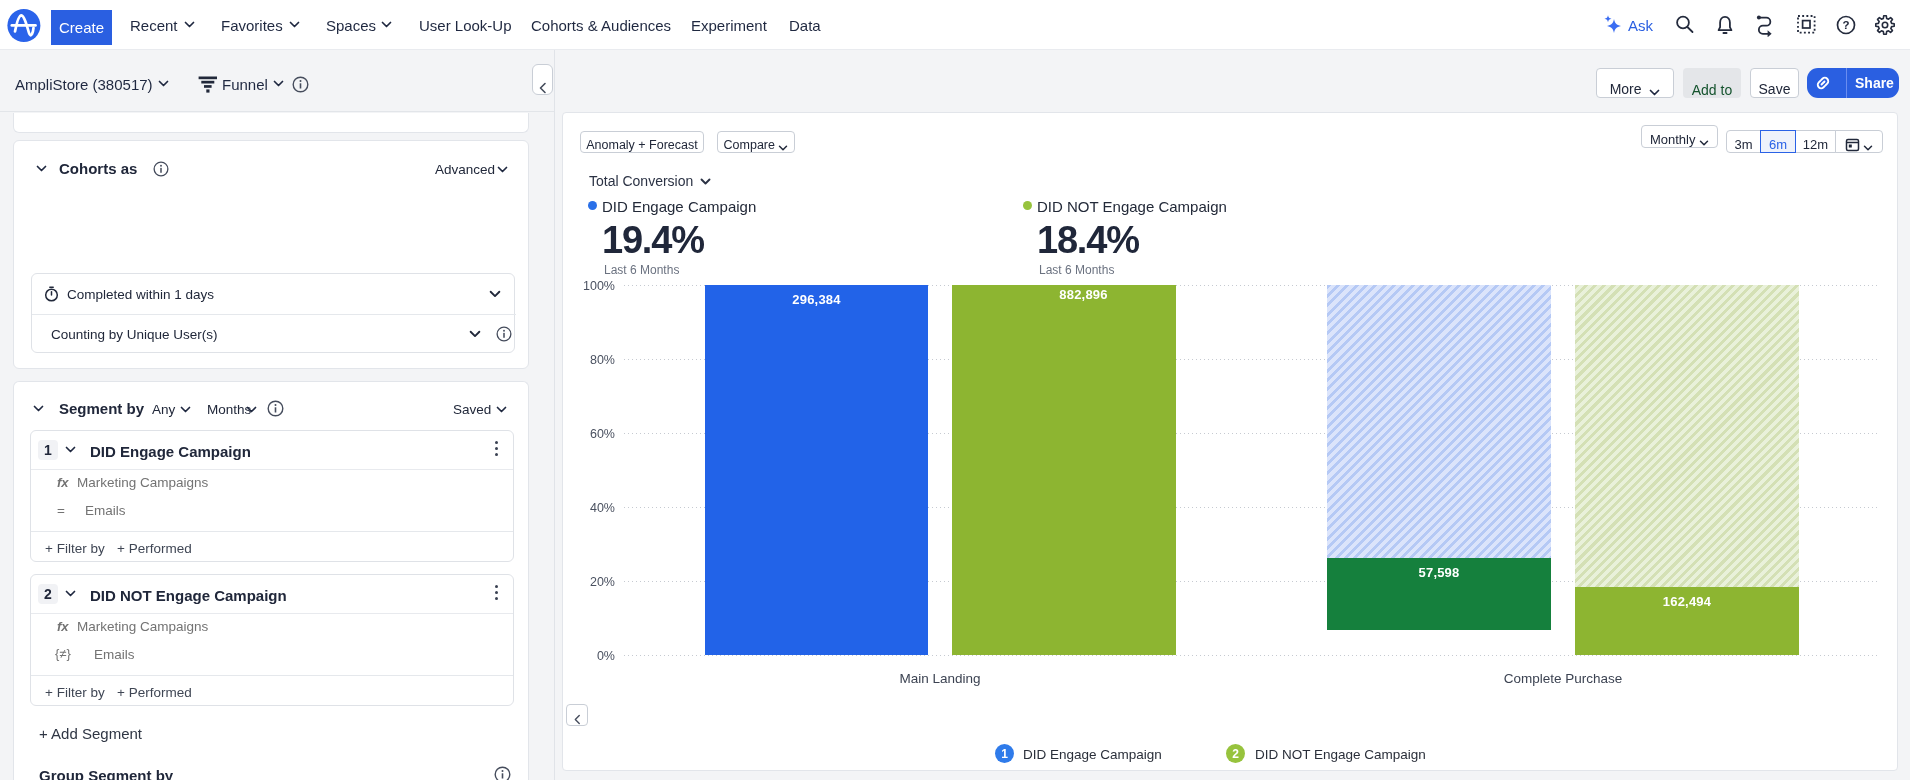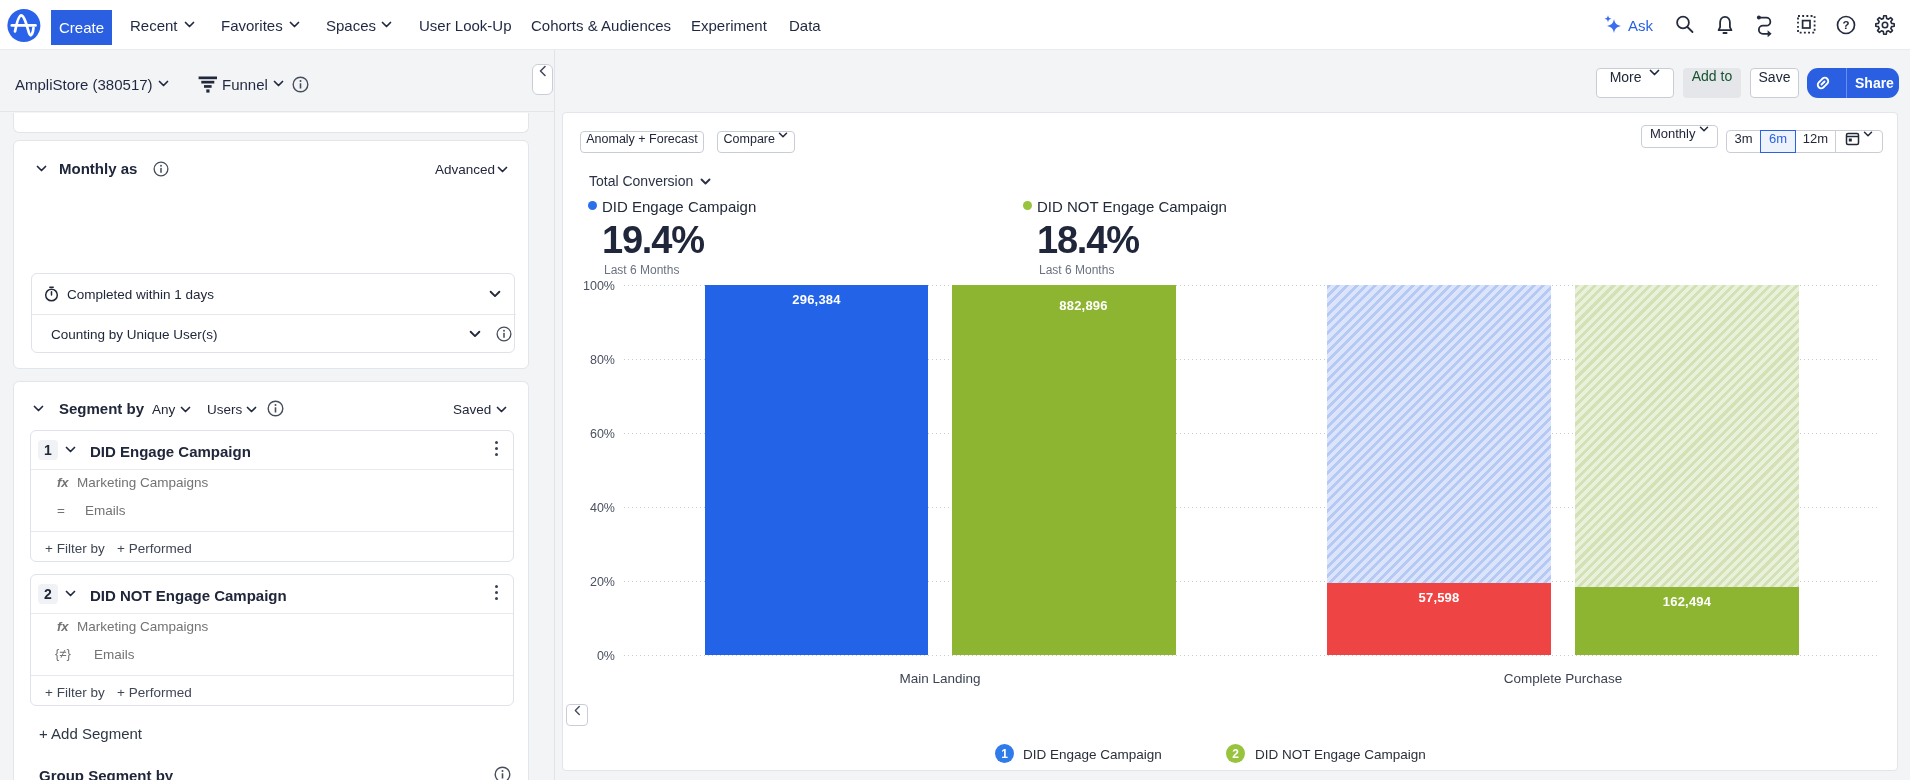--- a/index.html
+++ b/index.html
@@ -5,21 +5,21 @@
 * { margin:0; padding:0; box-sizing:border-box; }
 html,body { width:1910px; height:780px; overflow:hidden; }
 body { font-family:"Liberation Sans", sans-serif; background:#f3f4f6; position:relative; color:#1f2840; }
 .abs { position:absolute; }
 .topbar { position:absolute; left:0; top:0; width:1910px; height:50px; background:#fff; border-bottom:1px solid #e9ebef; }
 .navitem { position:absolute; top:17px; font-size:15px; color:#1f2840; white-space:nowrap; }
 .btn-blue { background:#2a5fe1; color:#fff; border-radius:11px; }
 .lh-border { position:absolute; left:0; top:111px; width:554px; height:1px; background:#e2e5e9; }
 .vdiv { position:absolute; left:554px; top:50px; width:1px; height:730px; background:#e0e3e8; }
 .card { position:absolute; background:#fff; border:1px solid #e2e5ea; border-radius:6px; }
-.hbtn { position:absolute; background:#fff; border:1px solid #c9ced6; border-radius:4px; font-size:14px; color:#21283a; display:flex; align-items:flex-start; justify-content:center; }
+.hbtn { position:absolute; background:#fff; border:1px solid #c9ced6; border-radius:4px; font-size:14px; color:#21283a; display:flex; align-items:flex-end; justify-content:center; }
 .cellgrid { position:absolute; left:30px; top:190px; width:484px; height:72px; }
 .cell { position:absolute; width:162px; height:36px; border:1px solid #dfe2e7; background:#fff; font-size:14.5px; color:#434b5c; display:flex; align-items:center; justify-content:center; }
 .cell.sel { background:#e4ecfb; border:1px solid #2c55cf; color:#2355dd; font-weight:700; z-index:2; }
 .segbox { position:absolute; left:29px; width:484px; height:132px; border:1px solid #dfe2e7; border-radius:6px; background:#fff; }
 .badge { position:absolute; left:7px; top:9px; width:20px; height:20px; background:#f1f2f5; border-radius:4px; font-size:14px; font-weight:700; color:#20273a; display:flex; align-items:center; justify-content:center; }
 .kebab { position:absolute; right:14px; top:10px; width:4px; }
 .dot3 { width:3px; height:3px; border-radius:50%; background:#3a4152; margin:0 0 3px 0; }
 .gridline { position:absolute; left:624px; width:1253px; height:1px; background:repeating-linear-gradient(90deg,#c6cad1 0 1px,transparent 1px 4px); }
 .ylab { position:absolute; width:50px; text-align:right; font-size:12.5px; color:#4a5160; }
 .bar { position:absolute; }
@@ -135,21 +135,21 @@
 
 <div class="lh-border"></div>
 <div class="vdiv"></div>
 
 <div class="abs" style="left:13px; top:113px; width:516px; height:20px; background:#fff; border:1px solid #e2e5ea; border-top:none; border-radius:0 0 6px 6px;"></div>
 
 <div class="card" style="left:13px; top:140px; width:516px; height:229px;">
   <svg class="abs" style="left:22px; top:24px;" width="11" height="8" viewBox="0 0 11 8">
       <path d="M1.5 1.5 L5.5 5.5 L9.5 1.5" stroke="#1f2840" stroke-width="1.7" fill="none" stroke-linecap="round" stroke-linejoin="round"></path>
     </svg>
-  <span class="abs" style="left:45px; top:19px; font-size:15px; font-weight:700; color:#20273a;">Monthly as</span>
+  <span class="abs" style="left:45px; top:19px; font-size:15px; font-weight:700; color:#20273a;">Cohorts as</span>
   <svg class="abs" style="left:139px; top:20px;" width="16" height="16" viewBox="0 0 17 17" fill="none">
     <circle cx="8.5" cy="8.5" r="7.3" stroke="#454c5c" stroke-width="1.4"></circle>
     <circle cx="8.5" cy="5.1" r="1" fill="#454c5c"></circle>
     <rect x="7.7" y="7.3" width="1.6" height="5.2" fill="#454c5c"></rect>
   </svg>
   <span class="abs" style="left:421px; top:21px; font-size:13.5px; color:#21283a;">Advanced</span>
   <svg class="abs" style="left:483px; top:25px;" width="11" height="8" viewBox="0 0 11 8">
       <path d="M1.5 1.5 L5.5 5.5 L9.5 1.5" stroke="#1f2840" stroke-width="1.7" fill="none" stroke-linecap="round" stroke-linejoin="round"></path>
     </svg>
 
@@ -179,21 +179,21 @@
 
 <div class="card" style="left:13px; top:381px; width:516px; height:420px; border-bottom:none;">
   <svg class="abs" style="left:19px; top:23px;" width="11" height="8" viewBox="0 0 11 8">
       <path d="M1.5 1.5 L5.5 5.5 L9.5 1.5" stroke="#1f2840" stroke-width="1.7" fill="none" stroke-linecap="round" stroke-linejoin="round"></path>
     </svg>
   <span class="abs" style="left:45px; top:18px; font-size:15px; font-weight:700; color:#20273a;">Segment by</span>
   <span class="abs" style="left:138px; top:20px; font-size:13.5px; color:#21283a;">Any</span>
   <svg class="abs" style="left:166px; top:24px;" width="11" height="8" viewBox="0 0 11 8">
       <path d="M1.5 1.5 L5.5 5.5 L9.5 1.5" stroke="#1f2840" stroke-width="1.7" fill="none" stroke-linecap="round" stroke-linejoin="round"></path>
     </svg>
-  <span class="abs" style="left:193px; top:20px; font-size:13.5px; color:#21283a;">Users</span>
+  <span class="abs" style="left:193px; top:20px; font-size:13.5px; color:#21283a;">Months</span>
   <svg class="abs" style="left:232px; top:24px;" width="11" height="8" viewBox="0 0 11 8">
       <path d="M1.5 1.5 L5.5 5.5 L9.5 1.5" stroke="#1f2840" stroke-width="1.7" fill="none" stroke-linecap="round" stroke-linejoin="round"></path>
     </svg>
   <svg class="abs" style="left:253px; top:18px;" width="17" height="17" viewBox="0 0 17 17" fill="none">
     <circle cx="8.5" cy="8.5" r="7.3" stroke="#454c5c" stroke-width="1.4"></circle>
     <circle cx="8.5" cy="5.1" r="1" fill="#454c5c"></circle>
     <rect x="7.7" y="7.3" width="1.6" height="5.2" fill="#454c5c"></rect>
   </svg>
   <span class="abs" style="left:439px; top:20px; font-size:13.5px; color:#21283a;">Saved</span>
   <svg class="abs" style="left:482px; top:24px;" width="11" height="8" viewBox="0 0 11 8">
@@ -306,24 +306,24 @@
 <div class="ylab" style="left:565px; top:353px;">80%</div>
 <div class="ylab" style="left:565px; top:427px;">60%</div>
 <div class="ylab" style="left:565px; top:501px;">40%</div>
 <div class="ylab" style="left:565px; top:575px;">20%</div>
 <div class="ylab" style="left:565px; top:649px;">0%</div>
 
 <div class="bar" style="left:705px; top:285px; width:223px; height:370px; background:#2263e8;">
     <div class="barlab" style="top:7px;">296,384</div>
   </div>
 <div class="bar" style="left:952px; top:285px; width:224px; height:370px; background:#8db531;">
-    <div class="barlab" style="top:13px;padding-left:39px;">882,896</div>
+    <div class="barlab" style="top:2px;padding-left:39px;">882,896</div>
   </div>
 <div class="bar hatch-blue" style="left:1327px; top:285px; width:224px; height:298px;"></div>
-<div class="bar" style="left:1327px; top:583px; width:224px; height:72px; background:#ef4444;">
+<div class="bar" style="left:1327px; top:558px; width:224px; height:72px; background:#15803d;">
     <div class="barlab" style="top:7px;">57,598</div>
   </div>
 <div class="bar hatch-green" style="left:1575px; top:285px; width:224px; height:302px;"></div>
 <div class="bar" style="left:1575px; top:587px; width:224px; height:68px; background:#8db531;">
     <div class="barlab" style="top:7px;">162,494</div>
   </div>
 
 <div class="xlab" style="left:790px;">Main Landing</div>
 <div class="xlab" style="left:1413px;">Complete Purchase</div>
 

